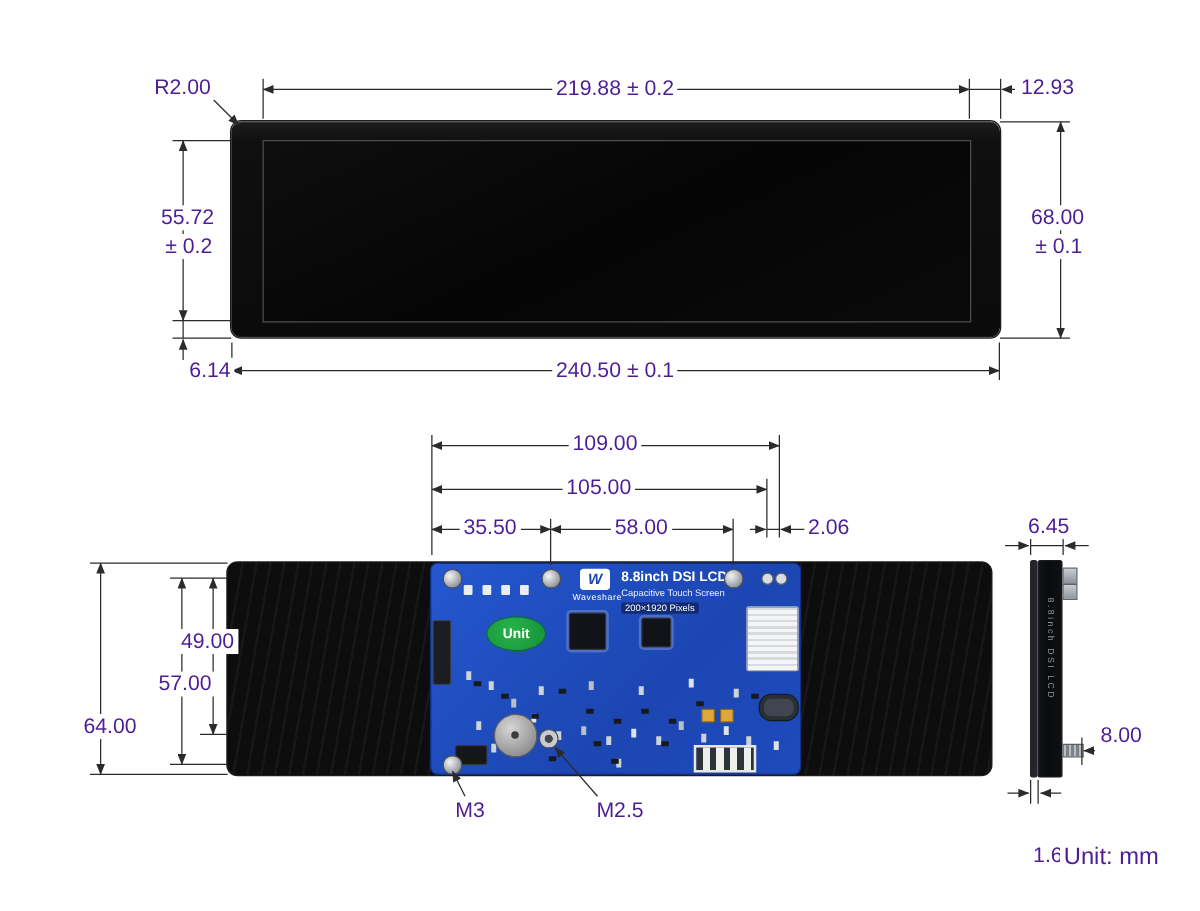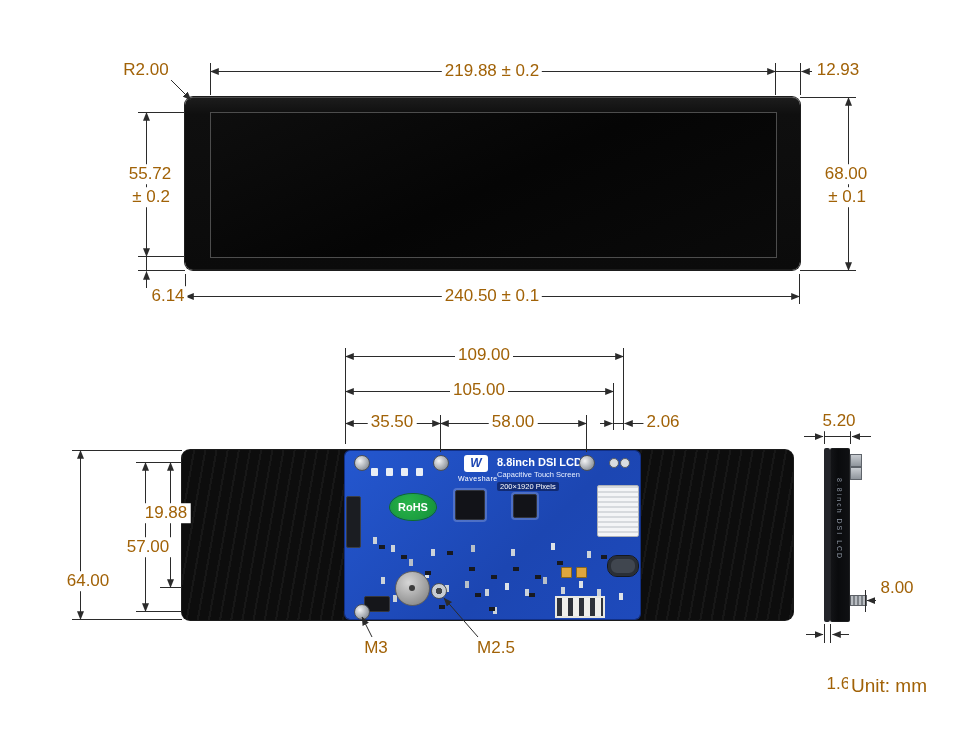--- a/index.html
+++ b/index.html
@@ -62,21 +62,21 @@
     background:linear-gradient(90deg,#141518,#0a0b0d 40%,#101114);border-radius:2px;box-shadow:inset 0 0 0 1px rgba(255,255,255,.06)}
   .side-label{position:absolute;left:836px;top:478px;height:120px;color:#8e96a3;font-size:7px;z-index:3;
     writing-mode:vertical-rl;letter-spacing:2px;white-space:nowrap}
   .side-conn{position:absolute;width:10px;height:11px;background:linear-gradient(180deg,#c9cdd2,#8f959c);border:1px solid #5f646b;z-index:2}
   .side-pin{position:absolute;left:850px;top:595px;width:15px;height:9px;z-index:2;
     background:repeating-linear-gradient(90deg,#b9bdc2 0 2px,#7c8187 2px 4px);border:1px solid #5c6066}
 
   
   .dims{position:absolute;left:0;top:0;z-index:4;pointer-events:none}
   .dlabel{position:absolute;transform:translate(-50%,-50%);background:#fff;padding:0 3px;z-index:5;
-    font-size:17px;color:#a16207;white-space:nowrap;line-height:1.15}
+    font-size:17px;color:#4c1d95;white-space:nowrap;line-height:1.15}
   .dlabel.big{font-size:19px}
 </style>
 </head>
 <body>
 
 <div class="canvas">
 
   <div class="front-panel">
     <div class="front-screen"></div>
   </div>
@@ -84,21 +84,21 @@
   <div class="back-panel"></div>
   <div class="pcb">
     <div class="pcb-icons"></div>
     <div class="smd-a"></div>
     <div class="smd-b"></div>
     <div class="pcb-logo" style="left:119px;top:4px">W</div>
     <div class="pcb-brand" style="left:113px;top:24px">Waveshare</div>
     <div class="pcb-title" style="left:152px;top:5px">8.8inch DSI LCD</div>
     <div class="pcb-sub" style="left:152px;top:19px">Capacitive Touch Screen</div>
     <div class="pcb-res" style="left:152px;top:31px">200×1920 Pixels</div>
-    <div class="rohs" style="left:45px;top:43px">RoHS</div>
+    <div class="rohs" style="left:45px;top:43px">Unit</div>
     <div class="chip" style="left:110px;top:39px;width:28px;height:28px"></div>
     <div class="chip" style="left:168px;top:43px;width:22px;height:22px"></div>
     <div class="fpc" style="left:252px;top:34px"></div>
     <div class="lconn" style="left:1px;top:45px"></div>
     <div class="usbc" style="left:262px;top:104px"></div>
     <div class="jst" style="left:210px;top:145px"></div>
     <div class="buzzer" style="left:50px;top:120px"></div>
     <div class="blk" style="left:19px;top:145px"></div>
     <div class="gold" style="left:216px;top:116px"></div>
     <div class="gold" style="left:231px;top:116px"></div>
@@ -192,24 +192,24 @@
   <div class="dlabel" style="left:846px;top:174px">68.00</div>
   <div class="dlabel" style="left:847px;top:197px">± 0.1</div>
   <div class="dlabel" style="left:168px;top:296px">6.14</div>
   <div class="dlabel" style="left:492px;top:296px">240.50 ± 0.1</div>
 
   <div class="dlabel" style="left:484px;top:355px">109.00</div>
   <div class="dlabel" style="left:479px;top:390px">105.00</div>
   <div class="dlabel" style="left:392px;top:422px">35.50</div>
   <div class="dlabel" style="left:513px;top:422px">58.00</div>
   <div class="dlabel" style="left:663px;top:422px">2.06</div>
-  <div class="dlabel" style="left:166px;top:513px">19.88</div>
+  <div class="dlabel" style="left:166px;top:513px">49.00</div>
   <div class="dlabel" style="left:148px;top:547px">57.00</div>
   <div class="dlabel" style="left:88px;top:581px">64.00</div>
   <div class="dlabel" style="left:376px;top:648px">M3</div>
   <div class="dlabel" style="left:496px;top:648px">M2.5</div>
 
-  <div class="dlabel" style="left:839px;top:421px">5.20</div>
+  <div class="dlabel" style="left:839px;top:421px">6.45</div>
   <div class="dlabel" style="left:897px;top:588px">8.00</div>
   <div class="dlabel" style="left:843px;top:684px">1.60</div>
 
   <div class="dlabel big" style="left:889px;top:686px">Unit: mm</div>
 </div>
 
 </body></html>

